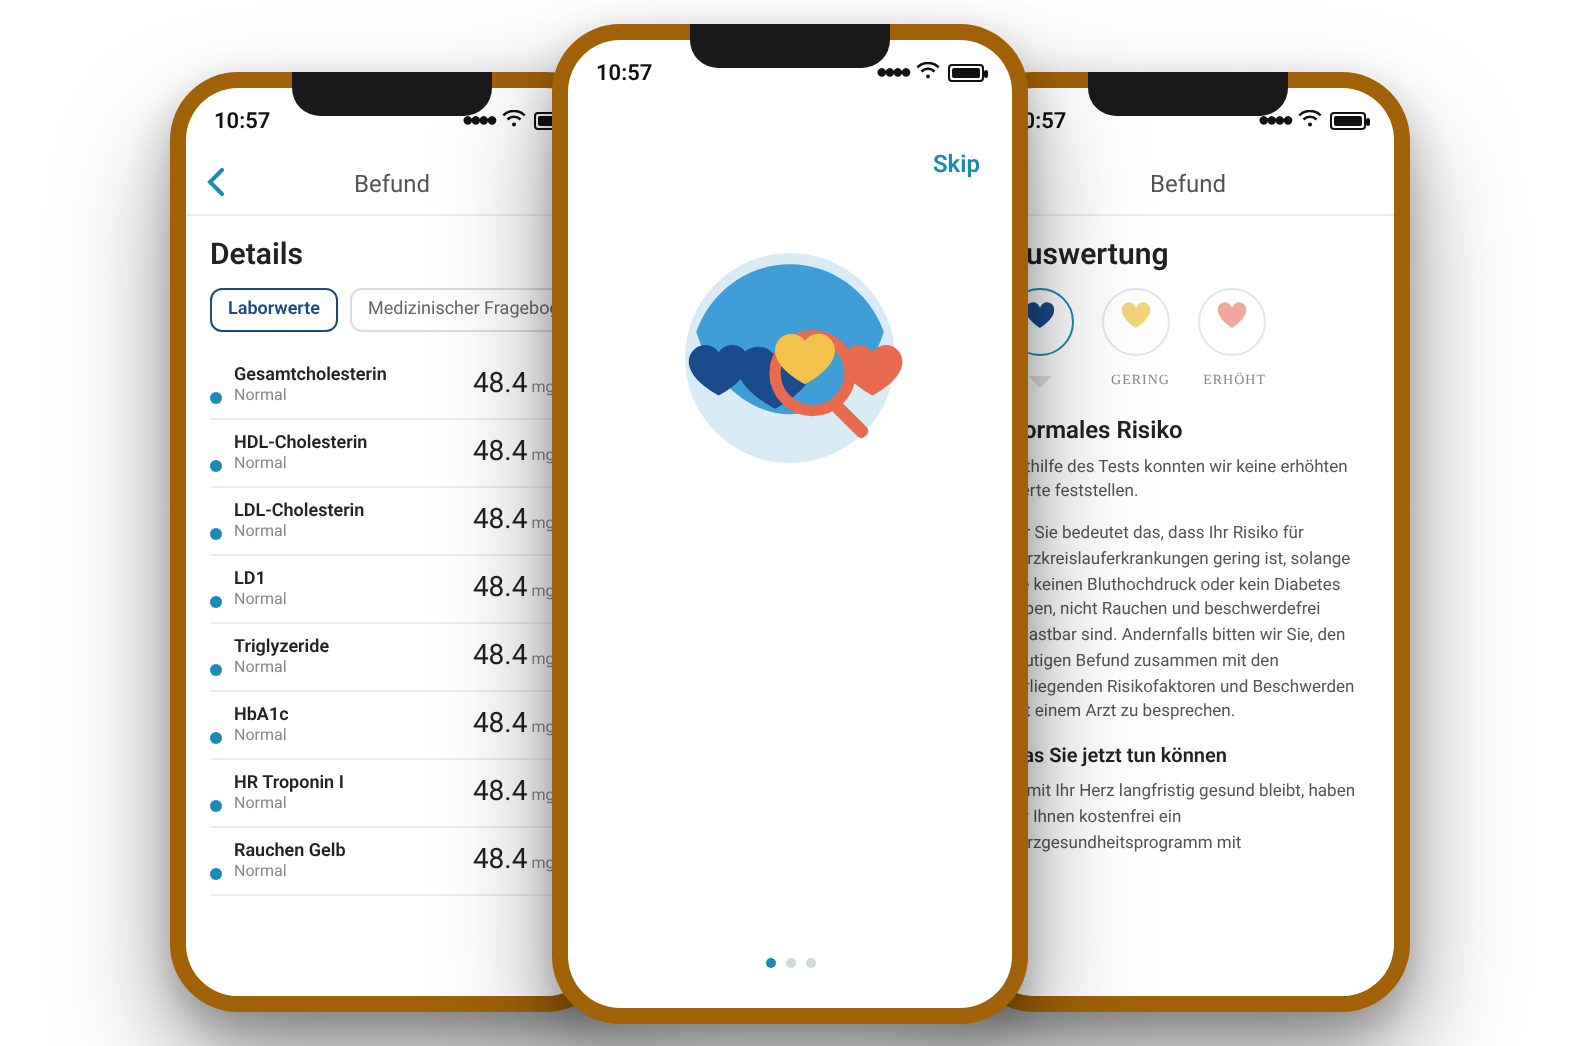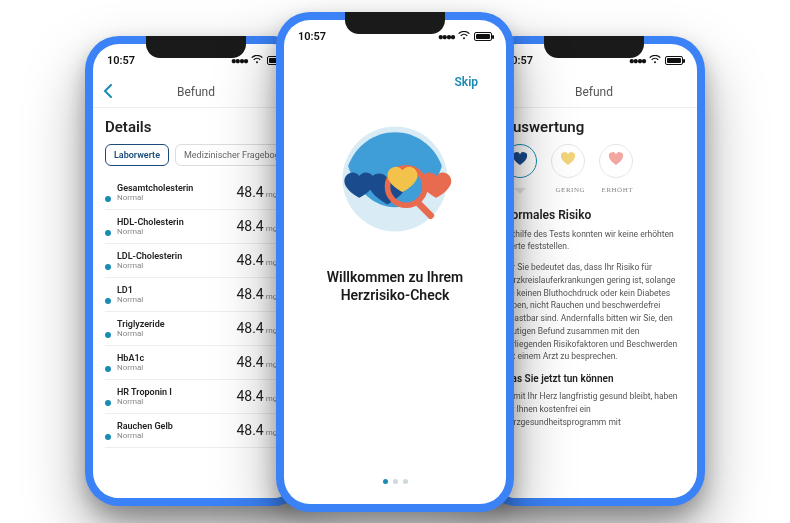--- a/index.html
+++ b/index.html
@@ -17,21 +17,21 @@
     top: 50%;
     transform: translate(-50%, -50%);
     width: 700px;
     height: 500px;
   }
   .phone {
     position: absolute;
     width: 222px;
     height: 470px;
     border-radius: 34px;
-    background: #3b82f6;
+    background: #a16207;
     box-shadow: 0 30px 60px rgba(0,0,0,0.35), 0 10px 20px rgba(0,0,0,0.25);
     padding: 8px;
   }
   .phone.left  { left: 40px;  top: 24px; z-index: 1; }
   .phone.right { right: 40px; top: 24px; z-index: 1; }
   .phone.center{ left: 50%; top: 0; transform: translateX(-50%); z-index: 2; width: 238px; height: 500px; }
   .screen {
     width: 100%;
     height: 100%;
     background: #fff;
@@ -85,21 +85,21 @@
   }
   .nav-back {
     position: absolute;
     left: 10px;
     color: #1a8bb3;
     font-size: 16px;
     line-height: 1;
   }
   .nav-skip {
     position: absolute;
-    right: 28px;
+    right: 16px;
     color: #1a8bb3;
     font-size: 12px;
     font-weight: 600;
     margin-top: 27px;
   }
   .nav-title { font-weight: 400; color:#555; }
 
   .content { flex: 1; overflow: hidden; padding: 10px 12px; }
   .section-title { font-size: 15px; font-weight: 600; color:#222; margin-bottom: 8px; }
 
@@ -400,21 +400,20 @@
             <circle cx="80" cy="80" r="56" fill="#d9ecf6"></circle>
             <path d="M80 30c22 0 42 14 50 36-8 26-28 44-50 44S38 92 30 66c8-22 28-36 50-36z" fill="#3f9ed8"></path>
             <path d="M52 85c0-6 5-11 11-11 4 0 7 2 9 5 2-3 5-5 9-5 6 0 11 5 11 11 0 12-20 22-20 22S52 97 52 85z" fill="#1a4b8c"></path>
             <path d="M26 82c0-5 4-9 9-9 3 0 6 2 7 4 1-2 4-4 7-4 5 0 9 4 9 9 0 10-16 18-16 18S26 92 26 82z" fill="#1a4b8c"></path>
             <path d="M108 82c0-5 4-9 9-9 3 0 6 2 7 4 1-2 4-4 7-4 5 0 9 4 9 9 0 10-16 18-16 18s-16-8-16-18z" fill="#e86a4f"></path>
             <circle cx="92" cy="88" r="20" fill="none" stroke="#e86a4f" stroke-width="6"></circle>
             <rect x="106" y="102" width="24" height="7" rx="3" transform="rotate(45 106 102)" fill="#e86a4f"></rect>
             <path d="M72 76c0-5 4-9 9-9 3 0 6 2 7 4 1-2 4-4 7-4 5 0 9 4 9 9 0 10-16 18-16 18S72 86 72 76z" fill="#f2c24b"></path>
           </svg>
         </div>
-        <div class="welcome-title">Willkommen zu Ihrem Herzrisiko-Check</div>
         <div class="dots">
           <span class="pdot active"></span>
           <span class="pdot"></span>
           <span class="pdot"></span>
         </div>
       </div>
     </div>
   </div>
 
 </div>

